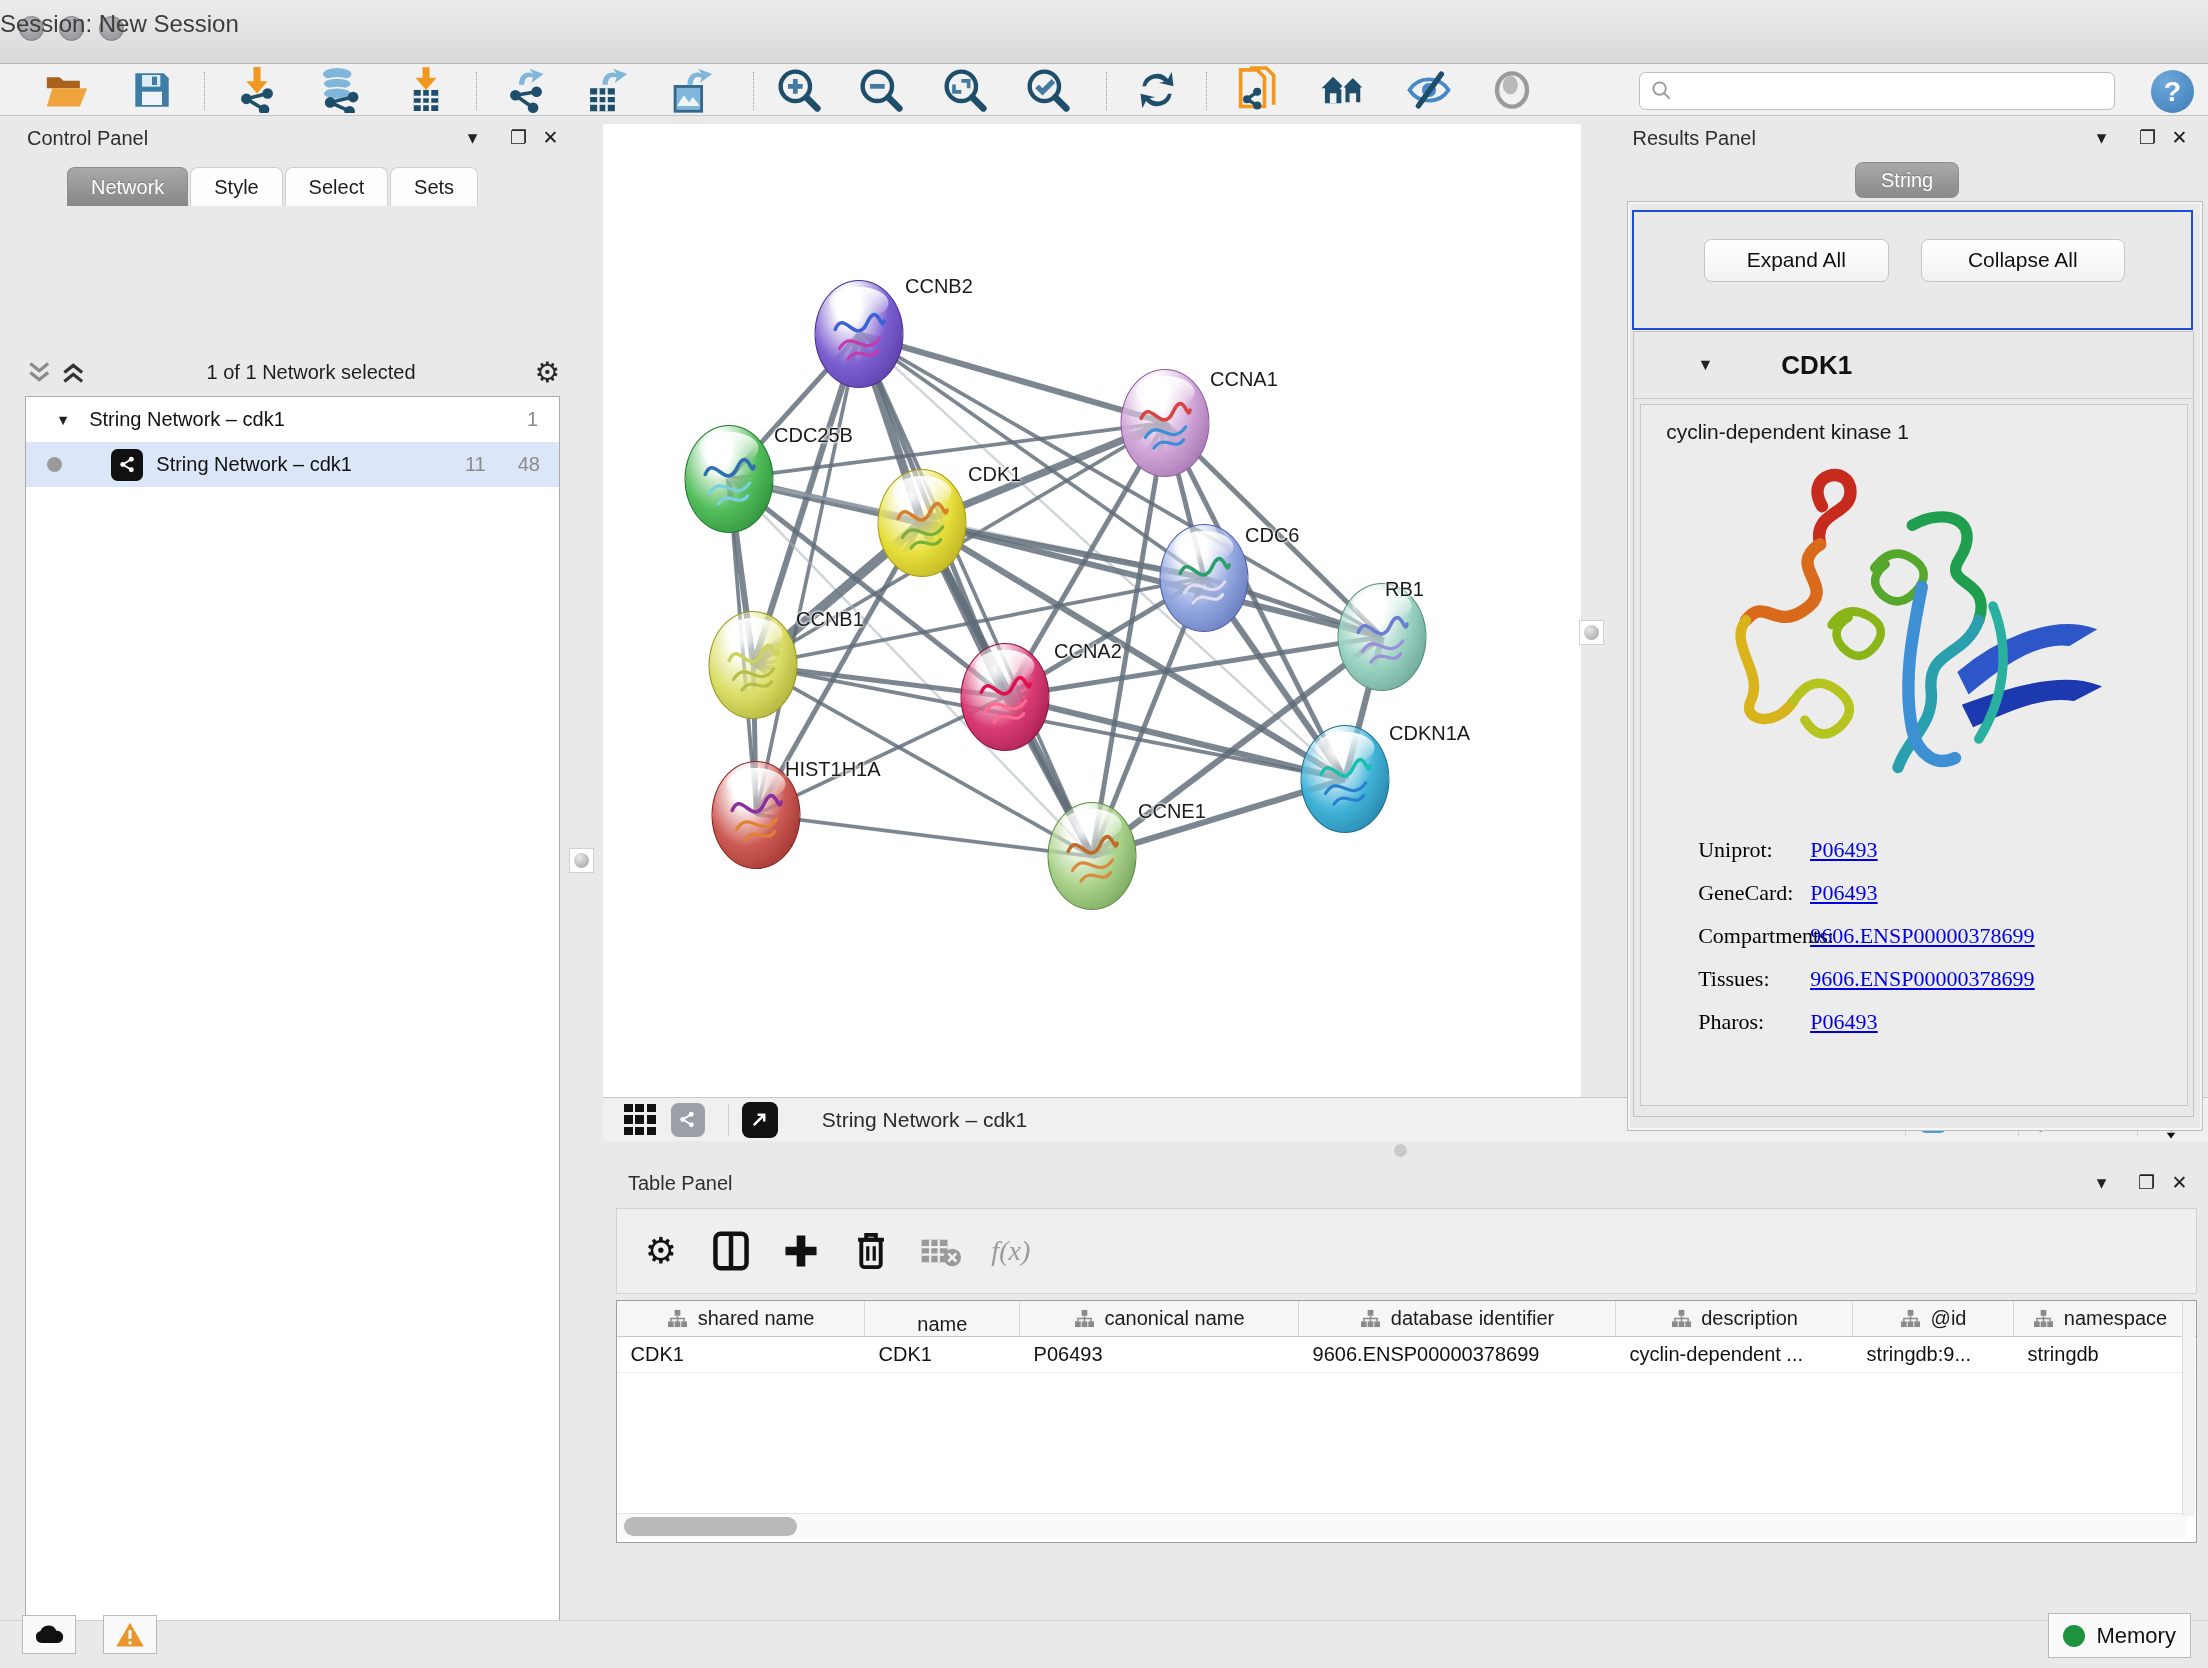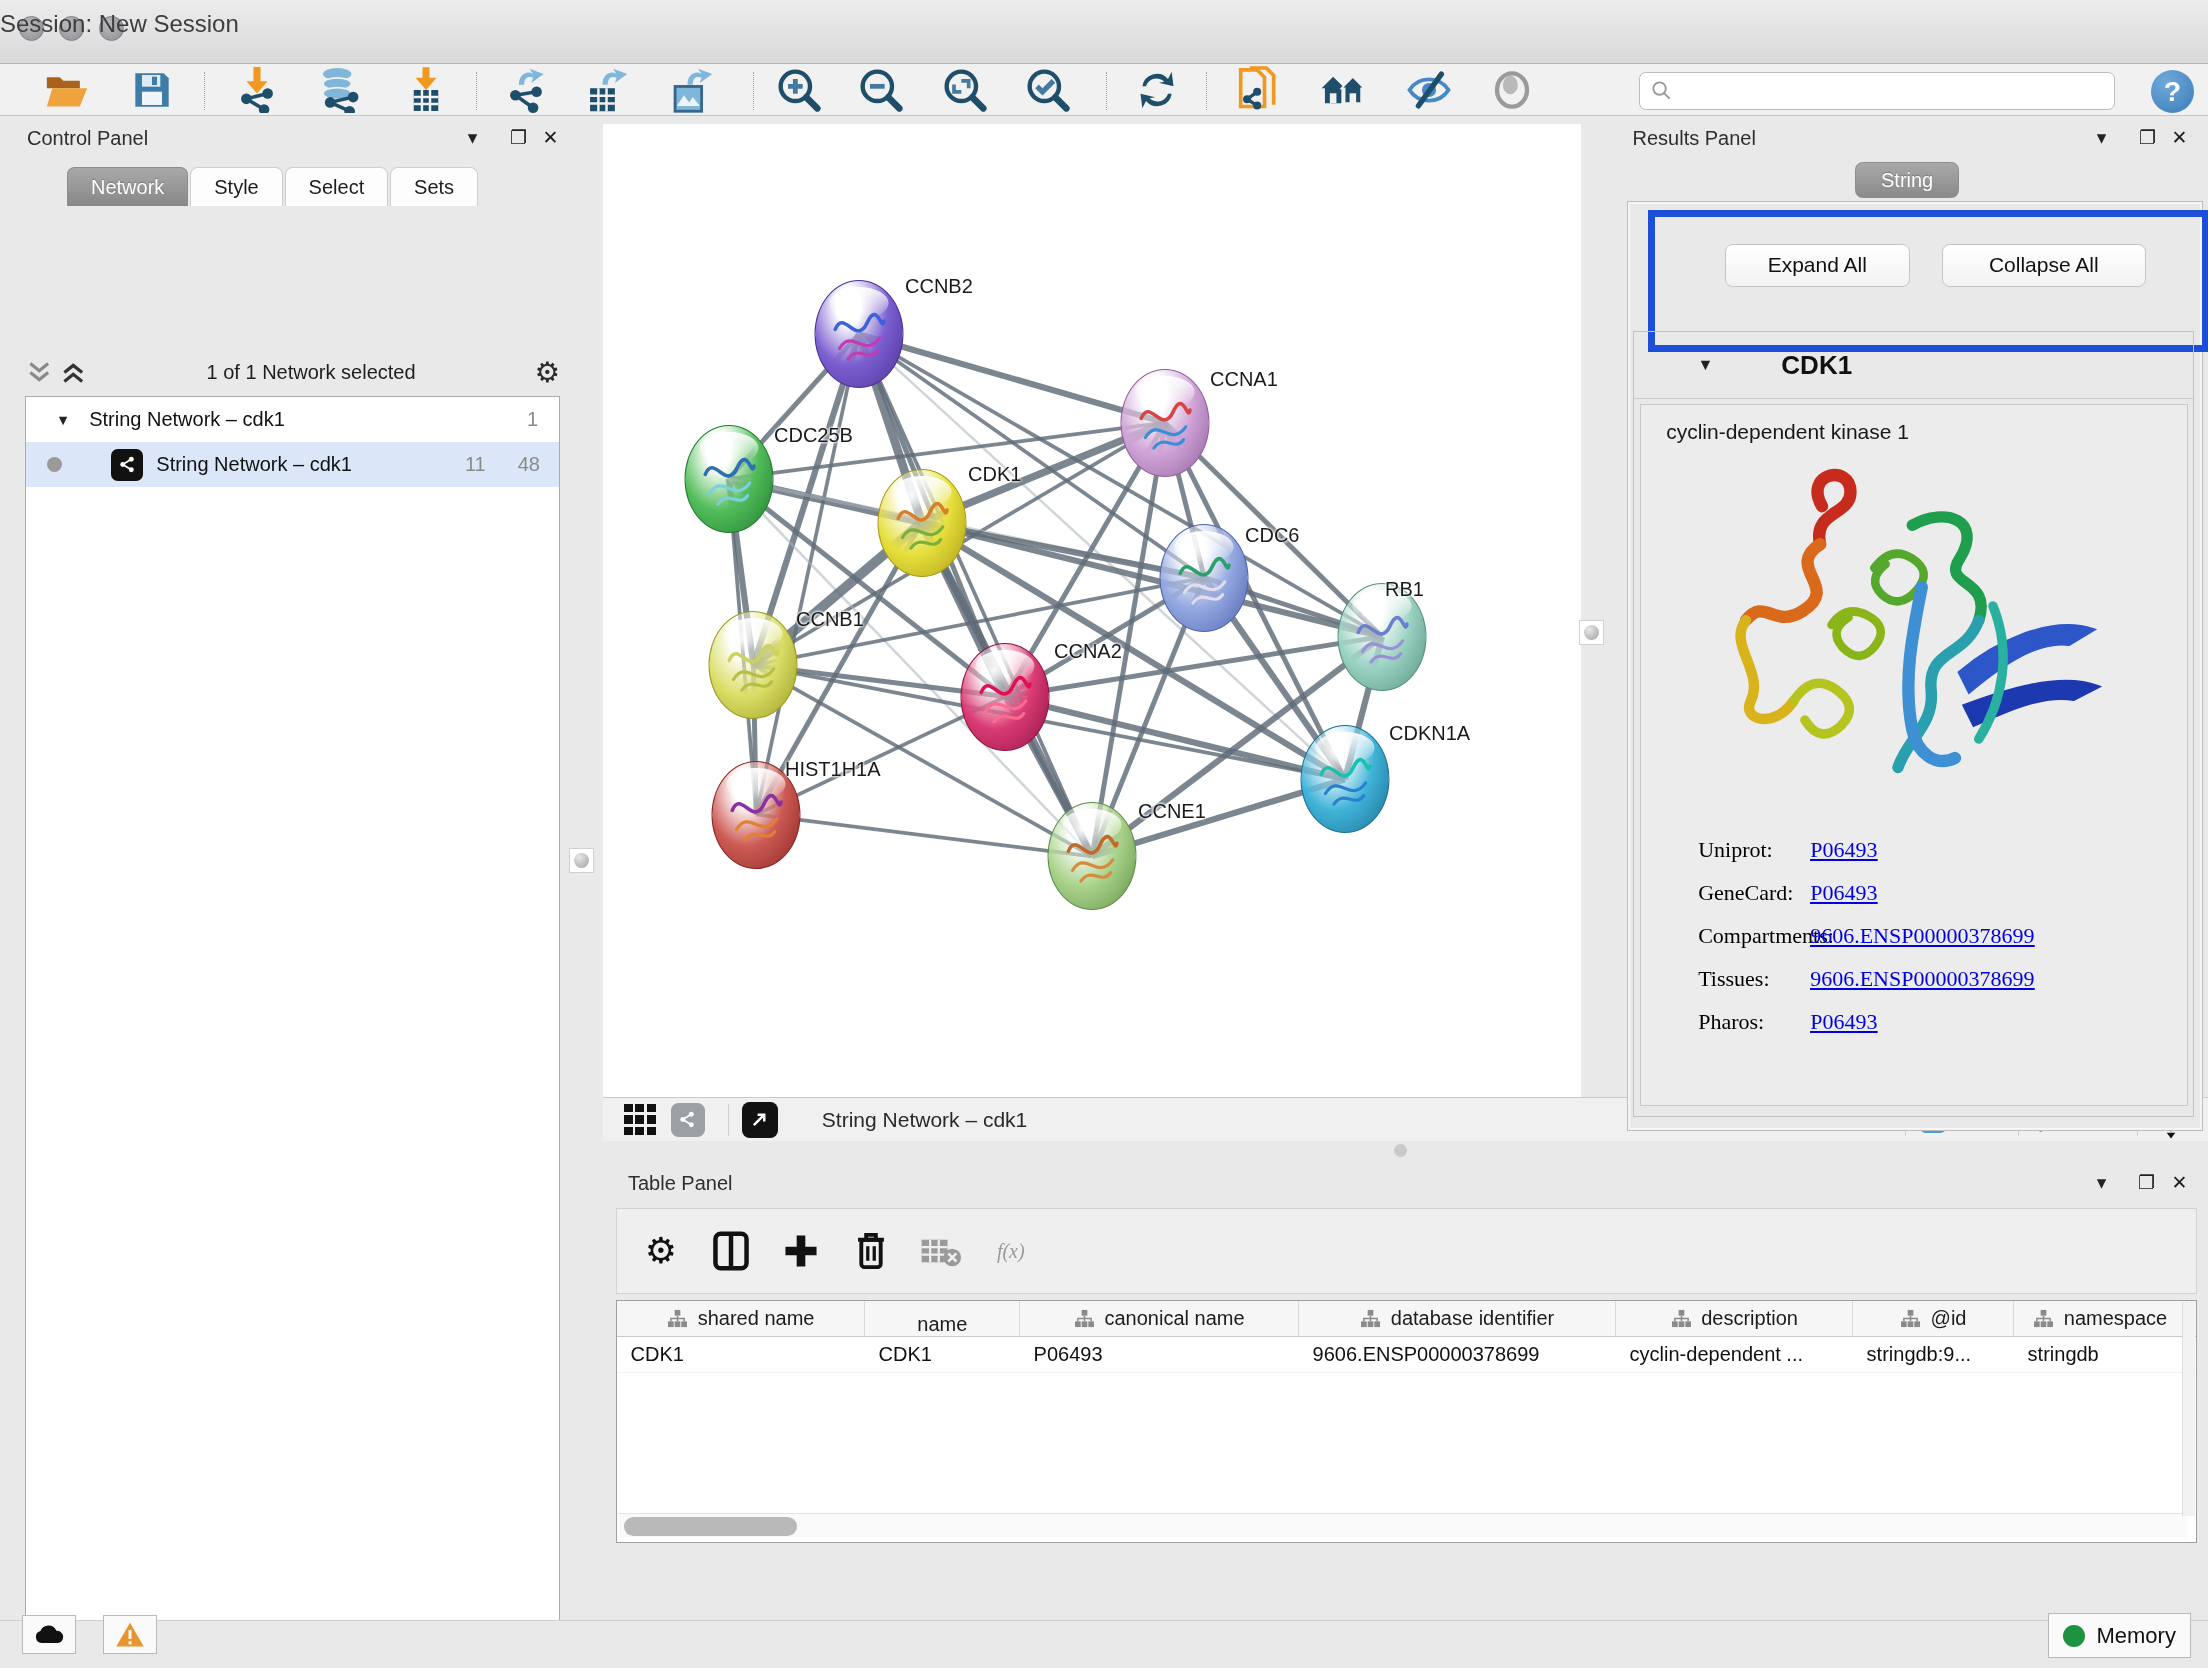--- a/index.html
+++ b/index.html
@@ -68,39 +68,39 @@
   .netbar-title { font-size:21px; color:#2a2a2a; margin-left:44px; }
   .bluecheck { width:26px; height:26px; border-radius:5.7px; background:#4a9fd8; color:#fff; font-size:19px; font-weight:bold;
     display:flex; align-items:center; justify-content:center; }
   .badge-num { font-size:20px; color:#8f979e; margin-left:9.5px; letter-spacing:1.9px; }
 
   
   .results { position:absolute; left:1623px; top:117px; width:586px; height:1024px; }
   .string-tab { position:absolute; left:232px; top:45px; padding:5.7px 25px; font-size:20px; color:#fff;
     background:linear-gradient(#a9a9a9,#8a8a8a); border:1px solid #8c8c8c; border-radius:7.6px; text-shadow:0 -1px 1px rgba(0,0,0,.25); }
   .res-outer { position:absolute; left:3.8px; top:84px; width:576px; height:930px; border:1px solid #bdbdbd; background:#e9e9e9; box-shadow:0 0 0 1.9px #f6f6f6 inset; }
-  .res-btnrow { position:absolute; left:20px; top:7.6px; width:561px; height:142px; border:7px solid #1d4ed8; }
+  .res-btnrow { position:absolute; left:4px; top:7.6px; width:561px; height:120px; border:2px solid #1d4ed8; }
   .btn { background:linear-gradient(#ffffff,#f2f2f2); border:1px solid #c4c4c4; border-radius:7.6px;
     font-size:21px; color:#111; padding:8.6px 28.5px; }
   .cdk-box { position:absolute; left:5.7px; top:129px; width:561px; height:786px; border:1px solid #c2c2c2; }
   .cdk-header { height:67px; display:flex; align-items:center; border-bottom:1px solid #cacaca; }
   .cdk-name { font-size:26px; font-weight:bold; color:#111; margin-left:68px; }
   .cdk-inner { position:absolute; left:5.7px; top:72px; width:548px; height:702px; border:1px solid #c8c8c8; background:#ececec; }
   .desc { font-size:21px; color:#181818; padding:15px 0 0 25px; }
   .crosslinks { position:absolute; left:0; top:415px; width:100%; font-family:"Liberation Serif","DejaVu Serif",serif; }
   .cl-title { font-size:24px; font-weight:bold; padding-left:36px; color:#000; }
   .cl-row { display:flex; font-size:22px; margin-top:17px; }
   .cl-label { width:169px; padding-left:57px; color:#000; }
   .cl-value a { color:#0000e0; }
 
   
   .tablepanel { position:absolute; left:603px; top:1155px; width:1605px; height:466px; }
   .tbl-toolbar { position:absolute; left:13.3px; top:53px; width:1581px; height:86px; background:#efefef; border:1px solid #d2d2d2; display:flex; align-items:center; }
   .tbl-tool { width:53px; height:53px; display:flex; align-items:center; justify-content:center; margin-left:17px; }
-  .fx { font-family:"Liberation Serif","DejaVu Serif",serif; font-style:italic; font-size:20px; color:#9a9a9a; }
+  .fx { font-family:"Liberation Serif","DejaVu Serif",serif; font-style:italic; font-size:28px; color:#9a9a9a; }
   .datatable { position:absolute; left:13.3px; top:145px; width:1581px; height:243px; background:#fff; border:1px solid #9f9f9f; }
   .thead { display:flex; height:36px; background:#f6f6f6; border-bottom:1.9px solid #c9c9c9; }
   .th { display:flex; align-items:center; justify-content:center; gap:9.5px; font-size:20px; color:#1c1c1c;
     border-right:1px solid #d8d8d8; overflow:hidden; white-space:nowrap; }
   .trow { display:flex; height:36px; border-bottom:1px solid #f0f0f0; }
   .td { font-size:20px; color:#111; padding:5.7px 9.5px 0 13.3px; overflow:hidden; white-space:nowrap; }
   .hscroll { position:absolute; left:1px; bottom:3.8px; width:1569px; height:25px; background:#fafafa; border-top:1px solid #e3e3e3; }
   .hthumb { position:absolute; left:5.7px; top:2.9px; width:173px; height:19px; border-radius:9.5px; background:#b9b9b9; }
   .vscroll { position:absolute; right:1px; top:1px; width:13.3px; height:214px; background:#f2f2f2; border-left:1px solid #dcdcdc; }
 

